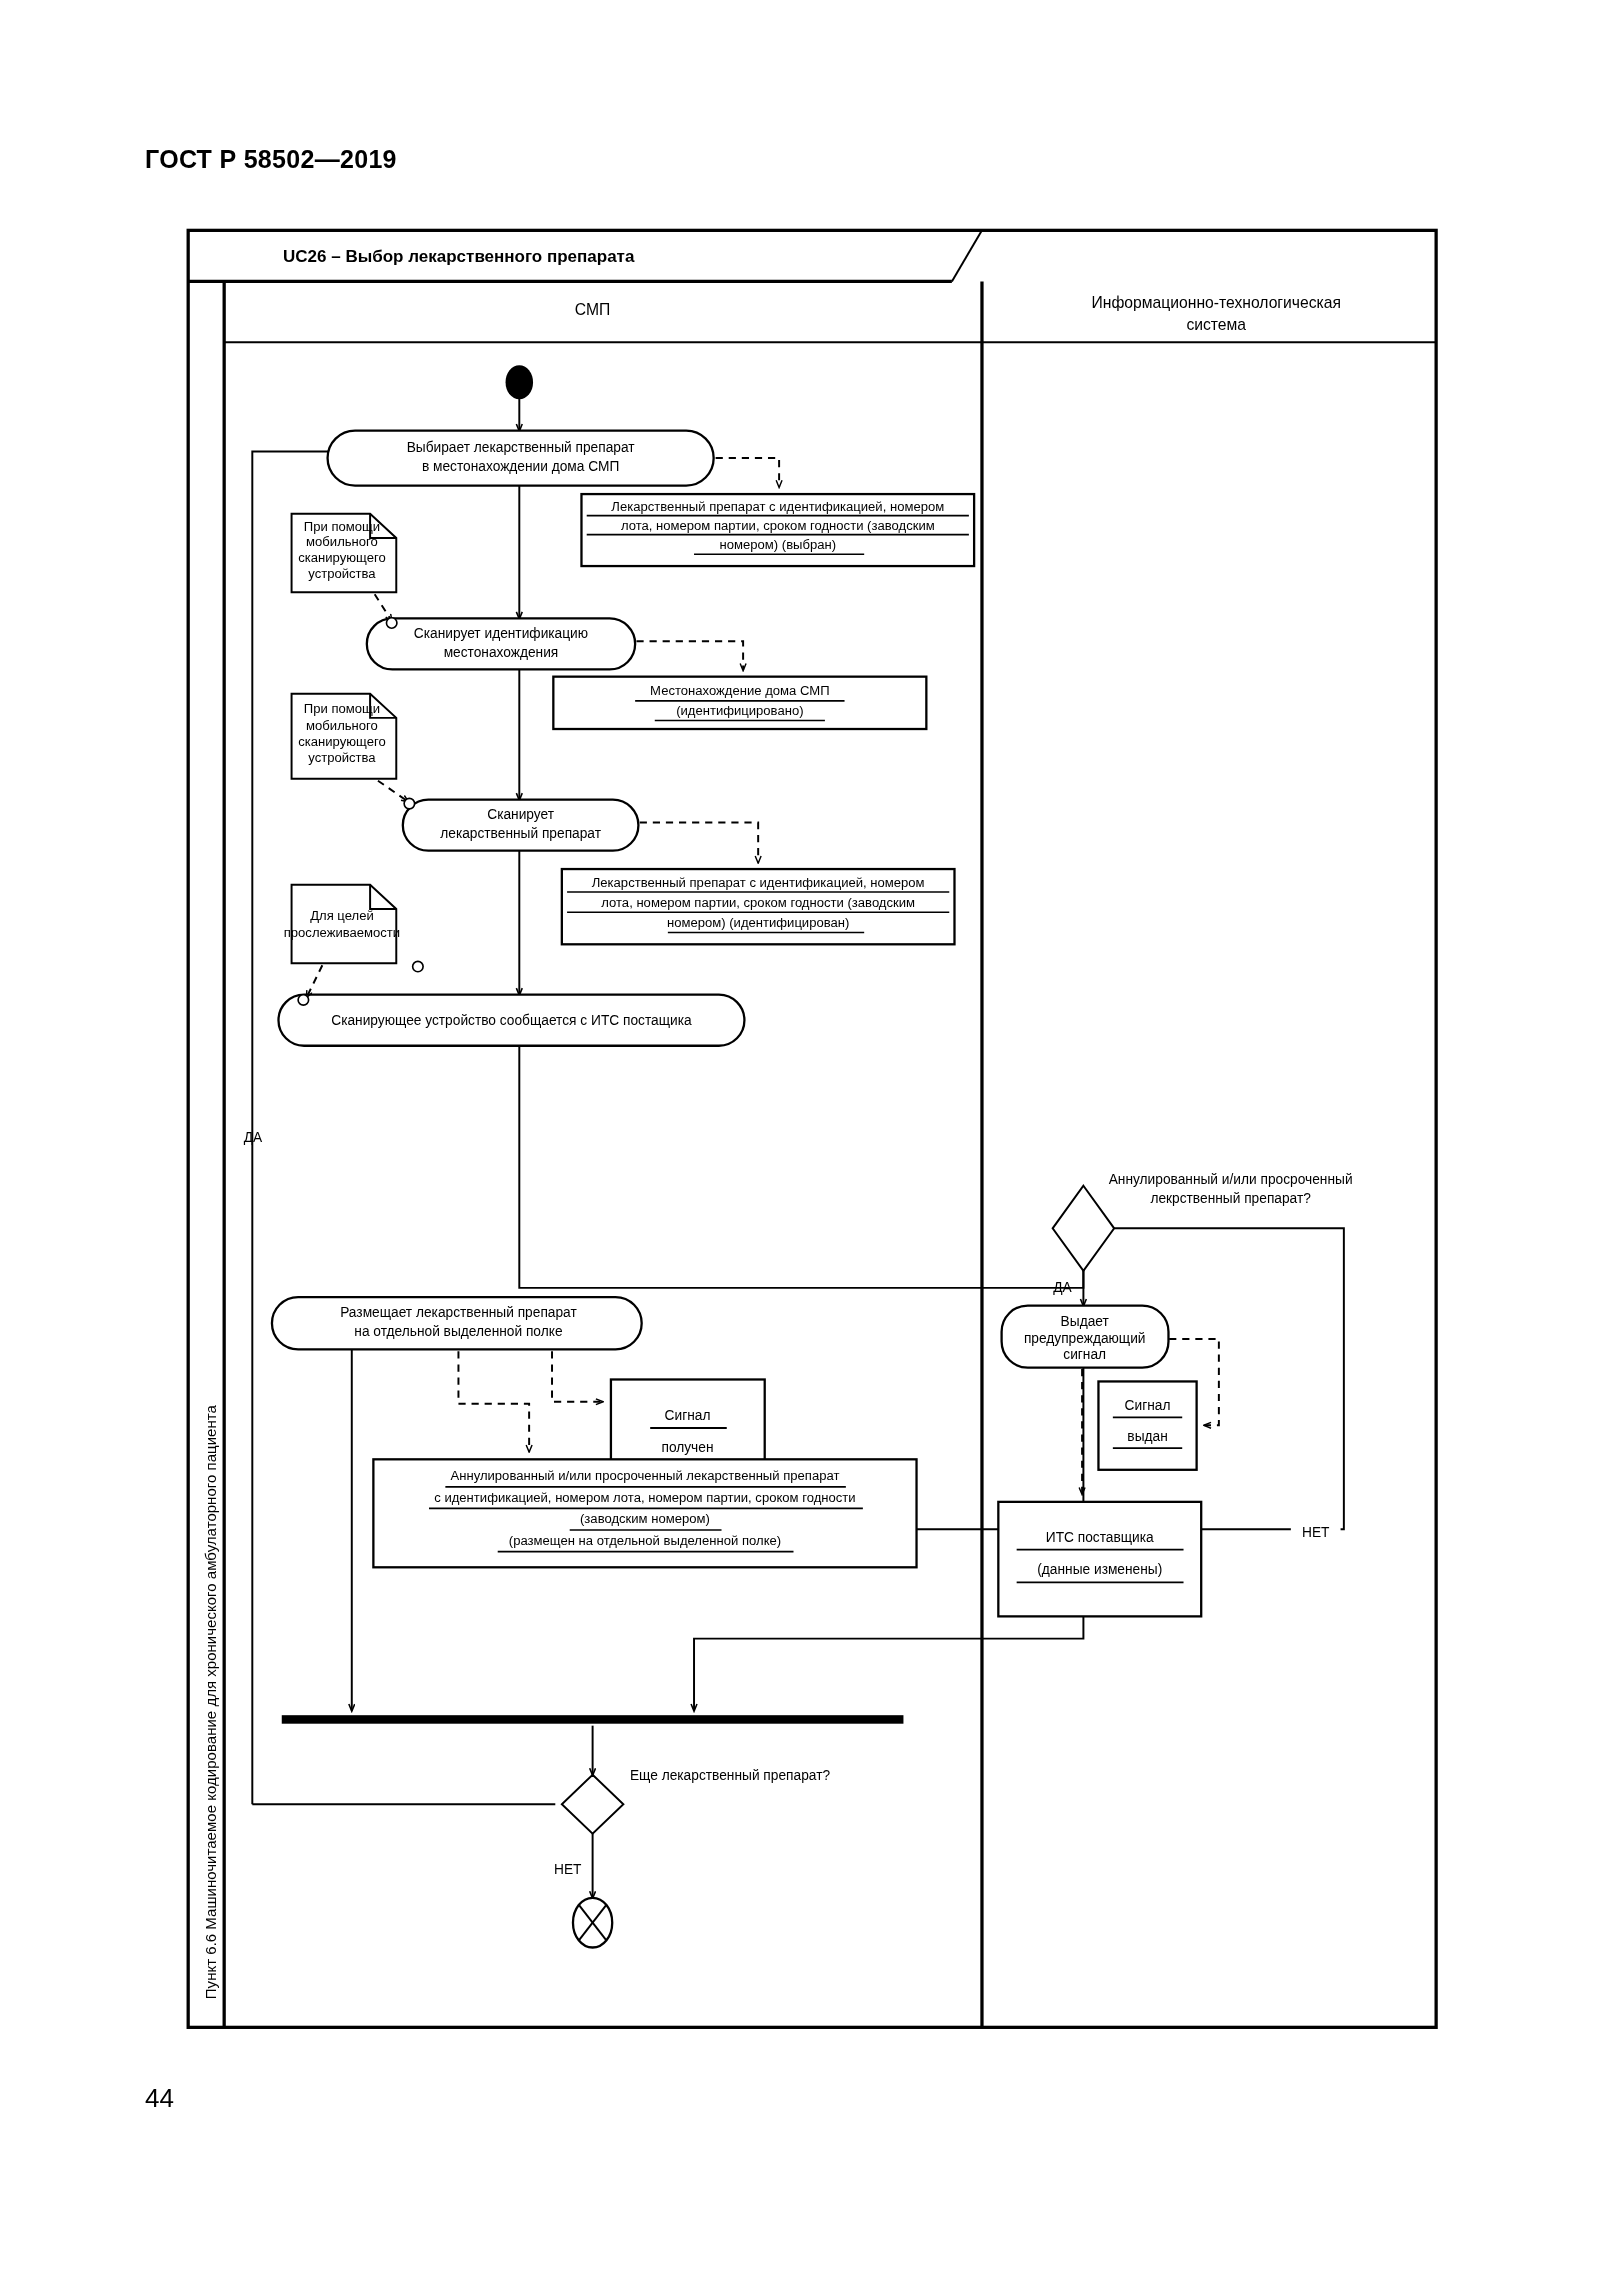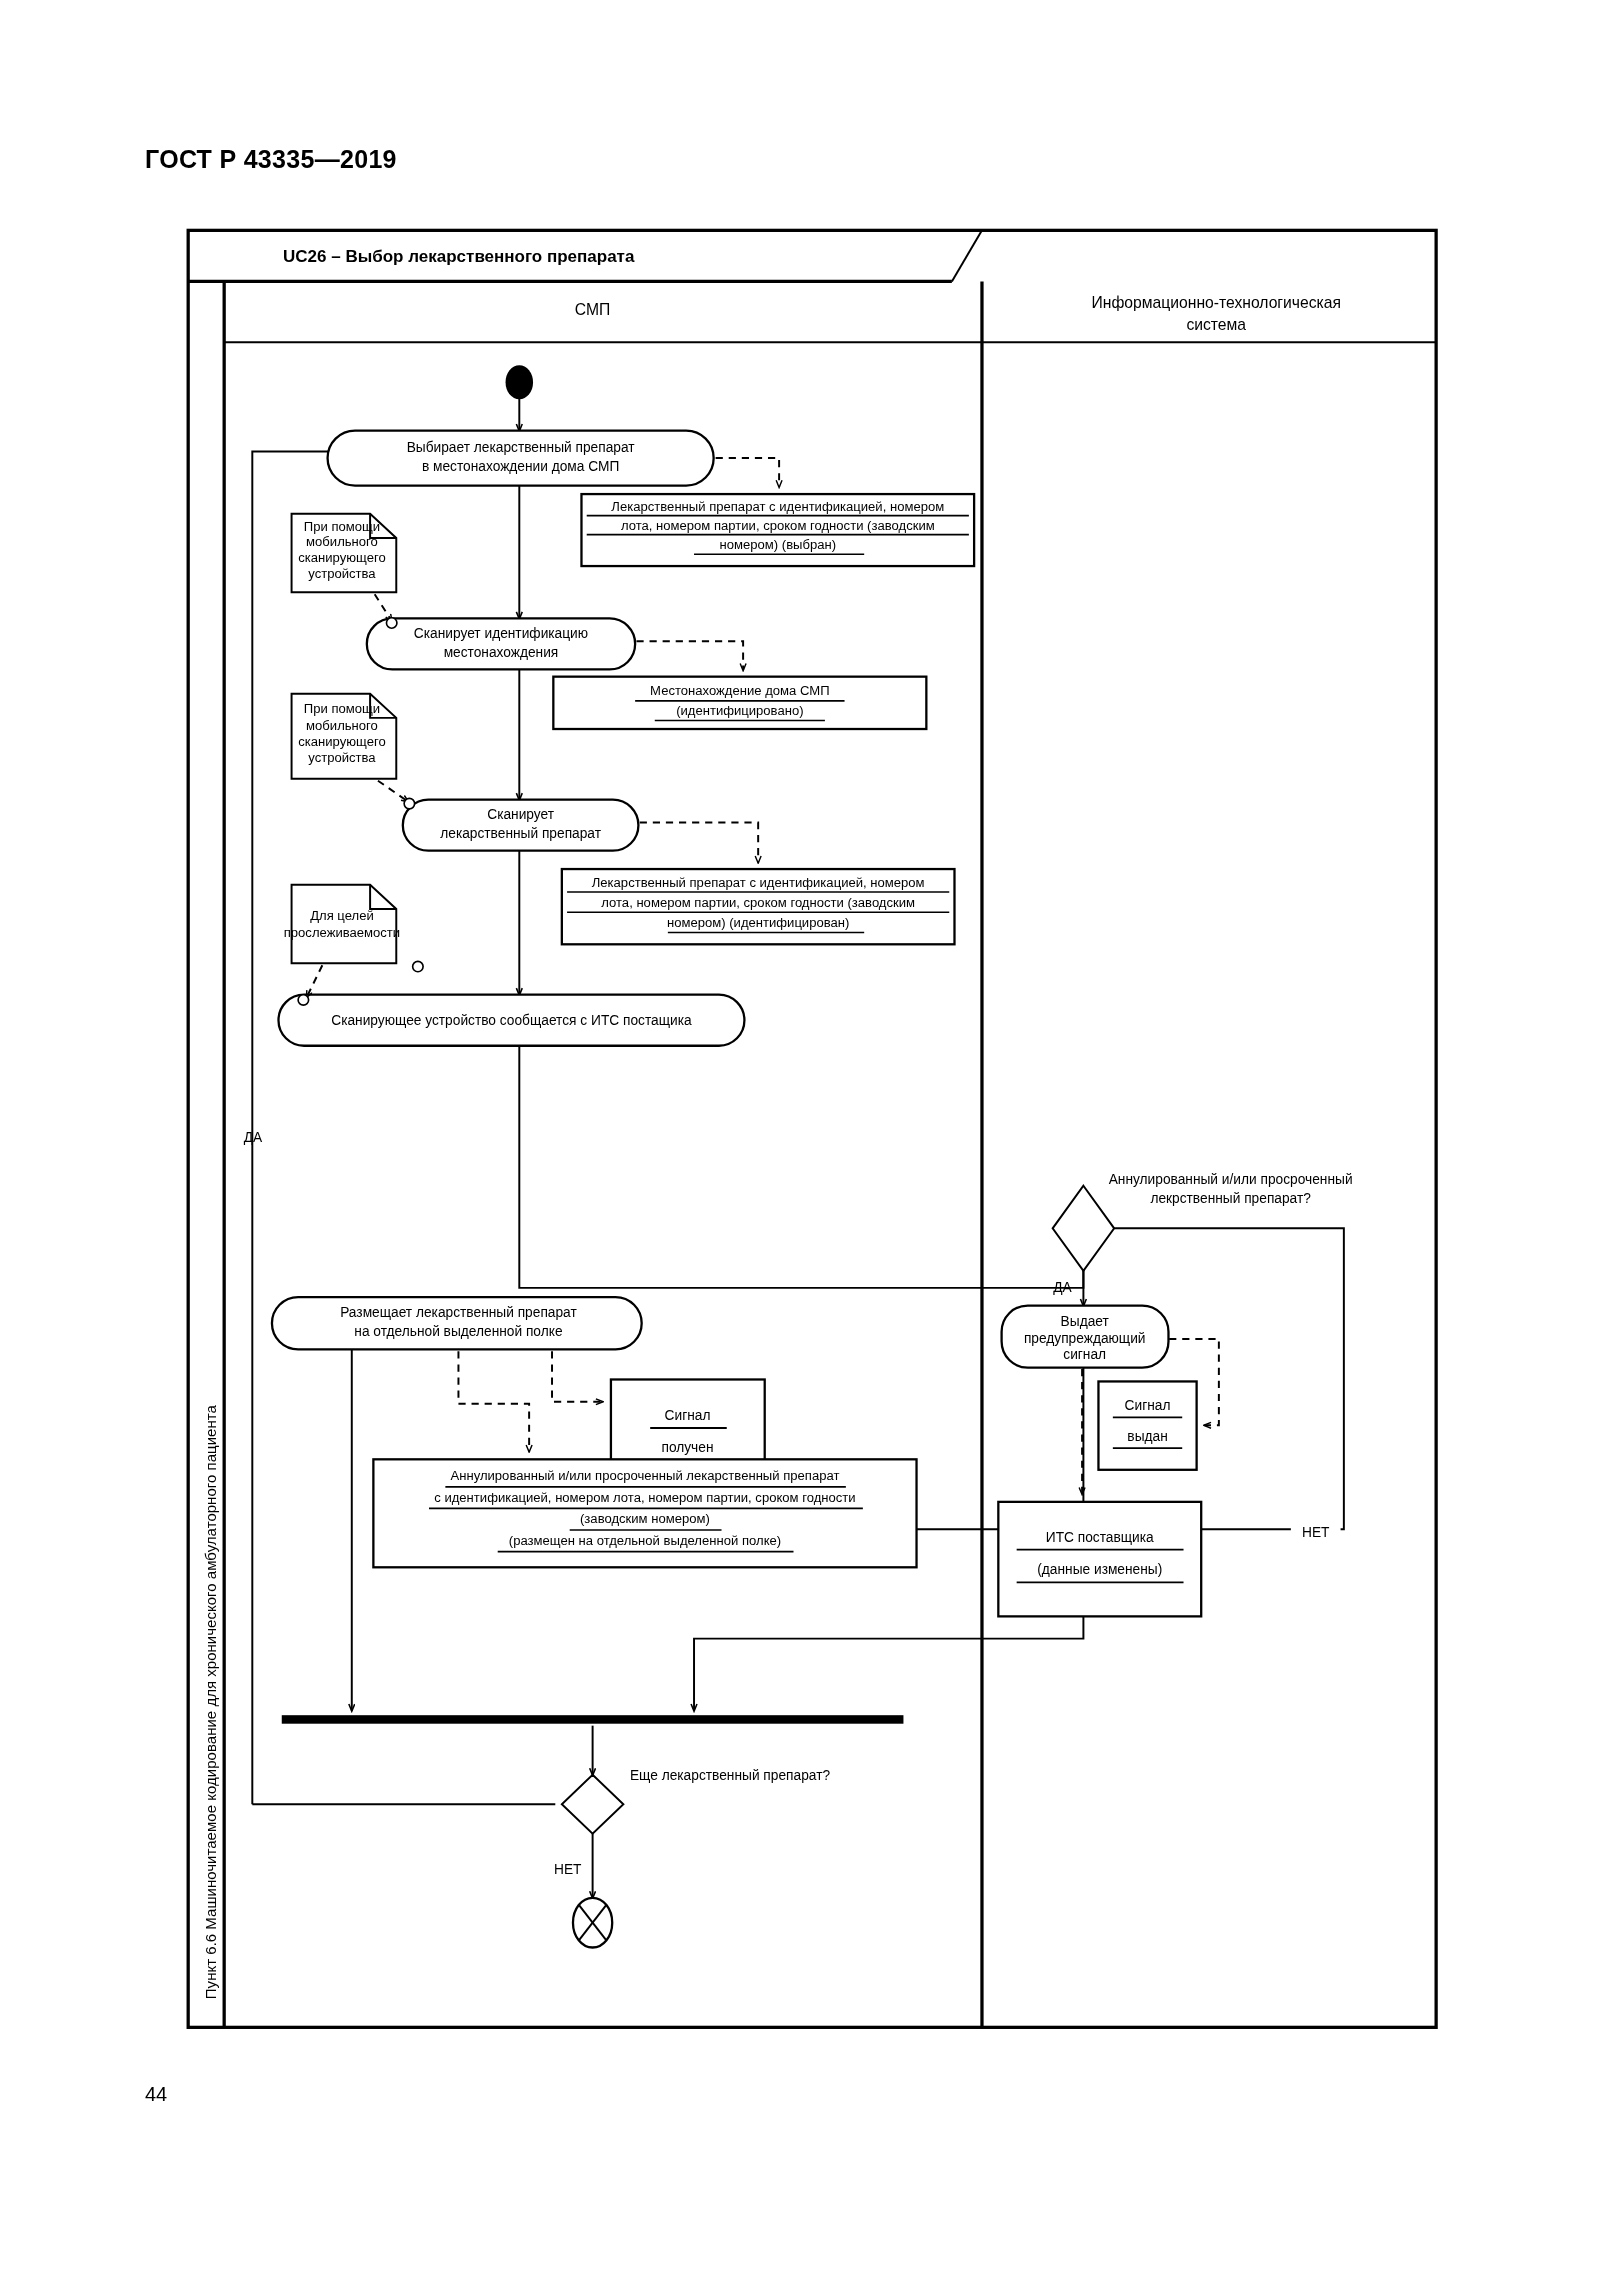--- a/index.html
+++ b/index.html
@@ -28,21 +28,21 @@
     top: 145px;
     font-size: 25px;
     font-weight: bold;
     letter-spacing: 0.3px;
     white-space: nowrap;
   }
   #page-number {
     position: absolute;
     left: 145px;
     top: 2083px;
-    font-size: 20px;
+    font-size: 26px;
     font-weight: normal;
   }
   #diagram-svg {
     position: absolute;
     left: 0;
     top: 0;
   }
   svg text {
     font-family: "Liberation Sans", sans-serif;
     fill: #000000;
@@ -51,21 +51,21 @@
   .nd-title { font-size: 26px; font-weight: bold; }
   .nd-lane { font-size: 24px; }
   .nd-small { font-size: 20px; }
   .nd-vert { font-size: 23px; }
 </style>
 </head>
 <body>
 
 <div class="page">
 
-  <div id="doc-header">ГОСТ Р 43335—2019</div>
+  <div id="doc-header">ГОСТ Р 58502—2019</div>
 
   <svg id="diagram-svg" width="1623" height="2295" viewBox="0 0 2479 3507">
 
     <g fill="none" stroke="#000000">
 
       <rect x="287" y="352" width="1907" height="2746" stroke-width="5"></rect>
 
       <line x1="287" y1="430" x2="1454" y2="430" stroke-width="5"></line>
       <line x1="1454" y1="430" x2="1500" y2="352" stroke-width="3"></line>
 

